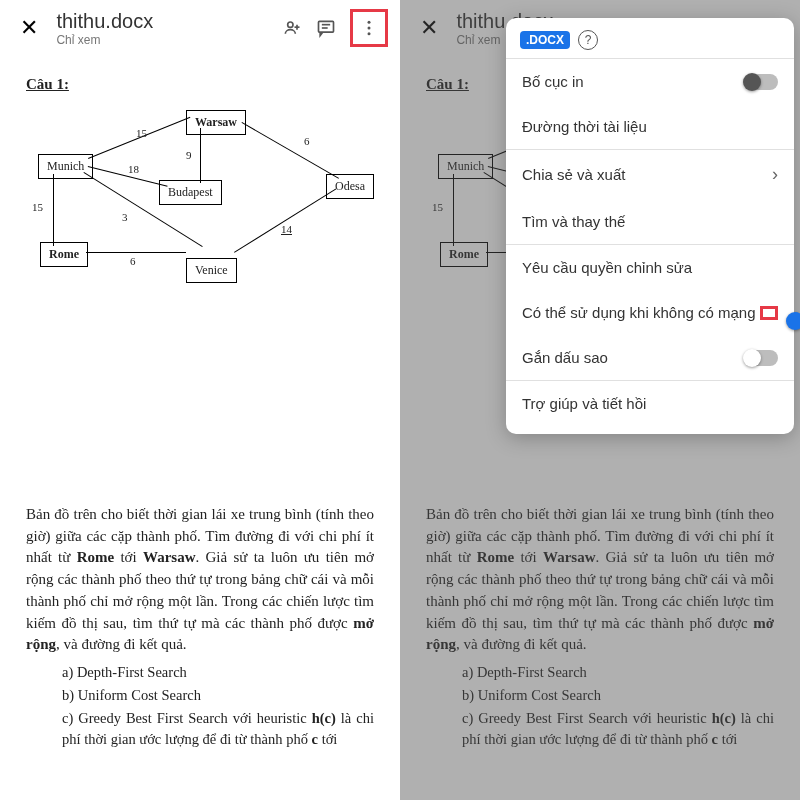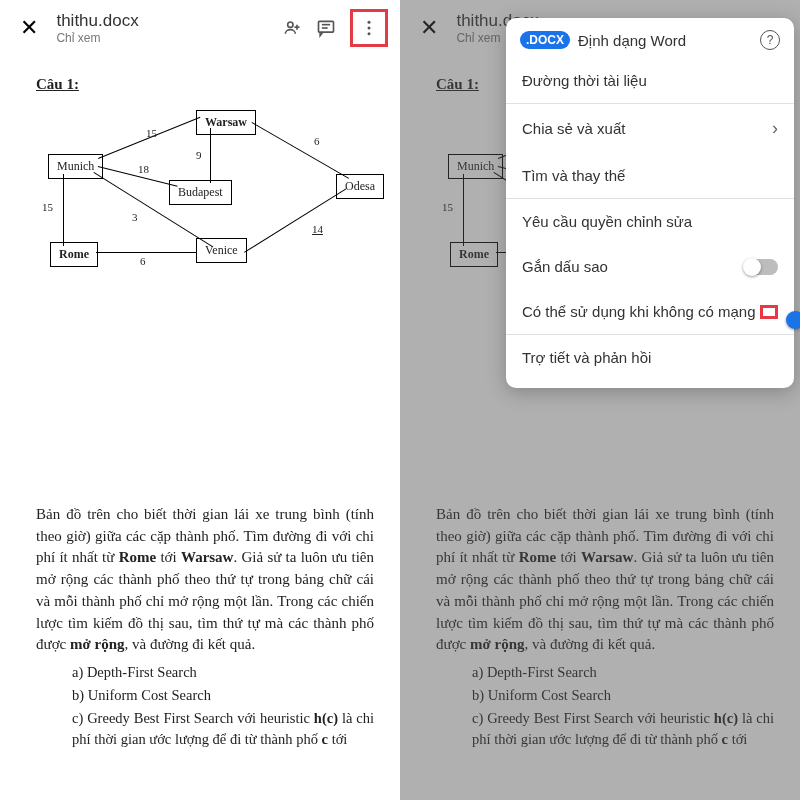--- a/index.html
+++ b/index.html
@@ -2,42 +2,42 @@
 <html><head>
 <meta charset="utf-8">
 <style>
   * { box-sizing: border-box; margin: 0; padding: 0; }
   body { font-family: Arial, sans-serif; background: #f0f0f0; width: 800px; height: 800px; overflow: hidden; }
   .container { display: flex; width: 800px; height: 800px; }
   .panel { width: 400px; height: 800px; background: #fff; position: relative; overflow: hidden; }
   .header { display: flex; align-items: center; padding: 10px 12px; height: 56px; }
   .close { font-size: 22px; font-weight: 300; padding: 4px 8px; cursor: pointer; }
   .title-block { flex: 1; margin-left: 10px; }
-  .doc-title { font-size: 17px; color: #333; }
+  .doc-title { font-size: 20px; color: #333; }
   .subtitle { font-size: 12px; color: #777; }
   .header-actions { display: flex; align-items: center; gap: 14px; }
   .icon { width: 20px; height: 20px; display: flex; align-items: center; justify-content: center; color: #555; }
   .icon svg { width: 20px; height: 20px; }
   .icon.boxed { width: 38px; height: 38px; border: 3px solid #e63946; align-items: center; justify-content: center; }
-  .content { padding: 18px 26px; font-size: 14.5px; line-height: 1.45; color: #222; font-family: "Times New Roman", serif; margin-left: 10px; }
+  .content { padding: 18px 26px; font-size: 14.5px; line-height: 1.45; color: #222; font-family: "Times New Roman", serif; }
   .question { font-weight: bold; text-decoration: underline; font-size: 15px; }
   .graph { position: relative; height: 200px; margin-top: 8px; }
   .node { position: absolute; border: 1px solid #000; background: #fff; padding: 3px 8px; font-size: 12px; }
   .node.bold { font-weight: bold; }
   .edge { position: absolute; background: #000; height: 1px; transform-origin: 0 0; }
   .edge-label { position: absolute; font-size: 11px; }
   .paragraph { text-align: justify; margin-top: 200px; font-size: 15px; }
   .paragraph b { font-weight: bold; }
   .options { margin-top: 6px; padding-left: 36px; text-align: justify; }
   .options div { margin-bottom: 2px; }
   
   .dim { position: absolute; inset: 0; background: rgba(80,80,80,0.45); z-index: 2; }
   .menu { position: absolute; top: 18px; right: 6px; width: 288px; background: #fff; border-radius: 10px; box-shadow: 0 4px 20px rgba(0,0,0,0.25); z-index: 3; padding-bottom: 8px; }
   .menu-header { display: flex; align-items: center; padding: 12px 14px 8px 14px; gap: 8px; }
-  .docx-badge { background: #1a73e8; color: #fff; font-size: 12px; font-weight: bold; padding: 2px 6px; border-radius: 9px; }
+  .docx-badge { background: #1a73e8; color: #fff; font-size: 12px; font-weight: bold; padding: 2px 6px; border-radius: 4px; }
   .menu-title { font-size: 15px; color: #333; flex: 1; }
   .help-circle { width: 20px; height: 20px; border: 1.5px solid #555; border-radius: 50%; display:flex; align-items:center; justify-content:center; font-size:12px; color:#555; }
   .menu-item { display: flex; align-items: center; padding: 14px 16px; font-size: 15px; color: #333; justify-content: space-between; }
   .menu-item.border-top { border-top: 1px solid #e0e0e0; }
   .menu-label { flex: 1; }
   .toggle { width: 34px; height: 16px; border-radius: 10px; background: #bdbdbd; position: relative; }
   .toggle::after { content:""; position:absolute; width:18px; height:18px; border-radius:50%; background:#fff; top:-1px; left:-1px; box-shadow:0 1px 3px rgba(0,0,0,0.4); }
   .toggle.dark::after { background:#555; left:-1px; }
   .toggle.on { background:#a8c7fa; }
   .toggle.on::after { background:#1a73e8; left:17px; }
@@ -87,38 +87,38 @@
     <div class="content">
       <div class="question">Câu 1:</div>
 
       <div class="graph">
 
         <div class="node bold" style="left:160px; top:6px;">Warsaw</div>
         <div class="node" style="left:12px; top:50px;">Munich</div>
         <div class="node" style="left:133px; top:76px;">Budapest</div>
         <div class="node" style="left:300px; top:70px;">Odesa</div>
         <div class="node bold" style="left:14px; top:138px;">Rome</div>
-        <div class="node" style="left:160px; top:134px;">Venice</div>
+        <div class="node" style="left:160px; top:154px;">Venice</div>
 
         <div class="edge" style="left:62px; top:54px; width:110px; transform:rotate(-22deg);"></div>
         <div class="edge-label" style="left:110px; top:22px;">15</div>
         <div class="edge" style="left:62px; top:62px; width:82px; transform:rotate(14deg);"></div>
         <div class="edge-label" style="left:102px; top:58px;">18</div>
         <div class="edge" style="left:175px; top:24px; width:55px; transform:rotate(90deg);"></div>
         <div class="edge-label" style="left:160px; top:44px;">9</div>
         <div class="edge" style="left:216px; top:18px; width:112px; transform:rotate(30deg);"></div>
         <div class="edge-label" style="left:278px; top:30px;">6</div>
         <div class="edge" style="left:28px; top:70px; width:72px; transform:rotate(90deg);"></div>
         <div class="edge-label" style="left:6px; top:96px;">15</div>
         <div class="edge" style="left:58px; top:68px; width:140px; transform:rotate(32deg);"></div>
         <div class="edge-label" style="left:96px; top:106px;">3</div>
         <div class="edge" style="left:60px; top:148px; width:100px; transform:rotate(0deg);"></div>
         <div class="edge-label" style="left:104px; top:150px;">6</div>
         <div class="edge" style="left:208px; top:148px; width:120px; transform:rotate(-32deg);"></div>
-        <div class="edge-label" style="left:276px; top:118px;text-decoration:underline;">14</div>
+        <div class="edge-label" style="left:255px; top:118px;text-decoration:underline;">14</div>
       </div>
 
       <div class="paragraph">
         <span>Bản đồ trên cho biết thời gian lái xe trung bình (tính theo giờ) giữa các cặp thành phố. Tìm đường đi với chi phí ít nhất từ </span><b>Rome</b><span> tới </span><b>Warsaw</b><span>. Giả sử ta luôn ưu tiên mở rộng các thành phố theo thứ tự trong bảng chữ cái và mỗi thành phố chỉ mở rộng một lần. Trong các chiến lược tìm kiếm đồ thị sau, tìm thứ tự mà các thành phố được </span><b>mở rộng</b><span>, và đường đi kết quả.</span>
       </div>
       <div class="options">
         <div>a)  Depth-First Search</div>
         <div>b)  Uniform Cost Search</div>
         <div>
           <span>c)  Greedy  Best  First  Search  với heuristic </span><b>h(c)</b><span> là chi phí thời gian ước lượng để đi từ  thành phố </span><b>c</b><span> tới</span>
@@ -159,44 +159,47 @@
           </div>
         </div>
       </div>
     </div>
 
     <div class="dim"></div>
 
     <div class="menu">
       <div class="menu-header">
         <span class="docx-badge">.DOCX</span>
-        <span class="menu-title">Định dạng Word</span>
         <span class="help-circle">?</span>
+      </div>
+      <div class="menu-item border-top">
+        <span class="menu-label">Bố cục in</span>
+        <span class="toggle dark"></span>
       </div>
       <div class="menu-item">
         <span class="menu-label">Đường thời tài liệu</span>
       </div>
       <div class="menu-item border-top">
         <span class="menu-label">Chia sẻ và xuất</span>
         <span class="chev">›</span>
       </div>
       <div class="menu-item">
         <span class="menu-label">Tìm và thay thế</span>
       </div>
       <div class="menu-item border-top">
         <span class="menu-label">Yêu cầu quyền chỉnh sửa</span>
-      </div>
-      <div class="menu-item">
-        <span class="menu-label">Gắn dấu sao</span>
-        <span class="toggle"></span>
       </div>
       <div class="menu-item">
         <span class="menu-label">Có thể sử dụng khi không có mạng</span>
         <span class="toggle-box">
           <span class="toggle on"></span>
         </span>
       </div>
-      <div class="menu-item border-top">
-        <span class="menu-label">Trợ tiết và phản hồi</span>
+      <div class="menu-item">
+        <span class="menu-label">Gắn dấu sao</span>
+        <span class="toggle"></span>
+      </div>
+      <div class="menu-item border-top">
+        <span class="menu-label">Trợ giúp và tiết hồi</span>
       </div>
     </div>
   </div>
 </div>
 
 </body></html>

